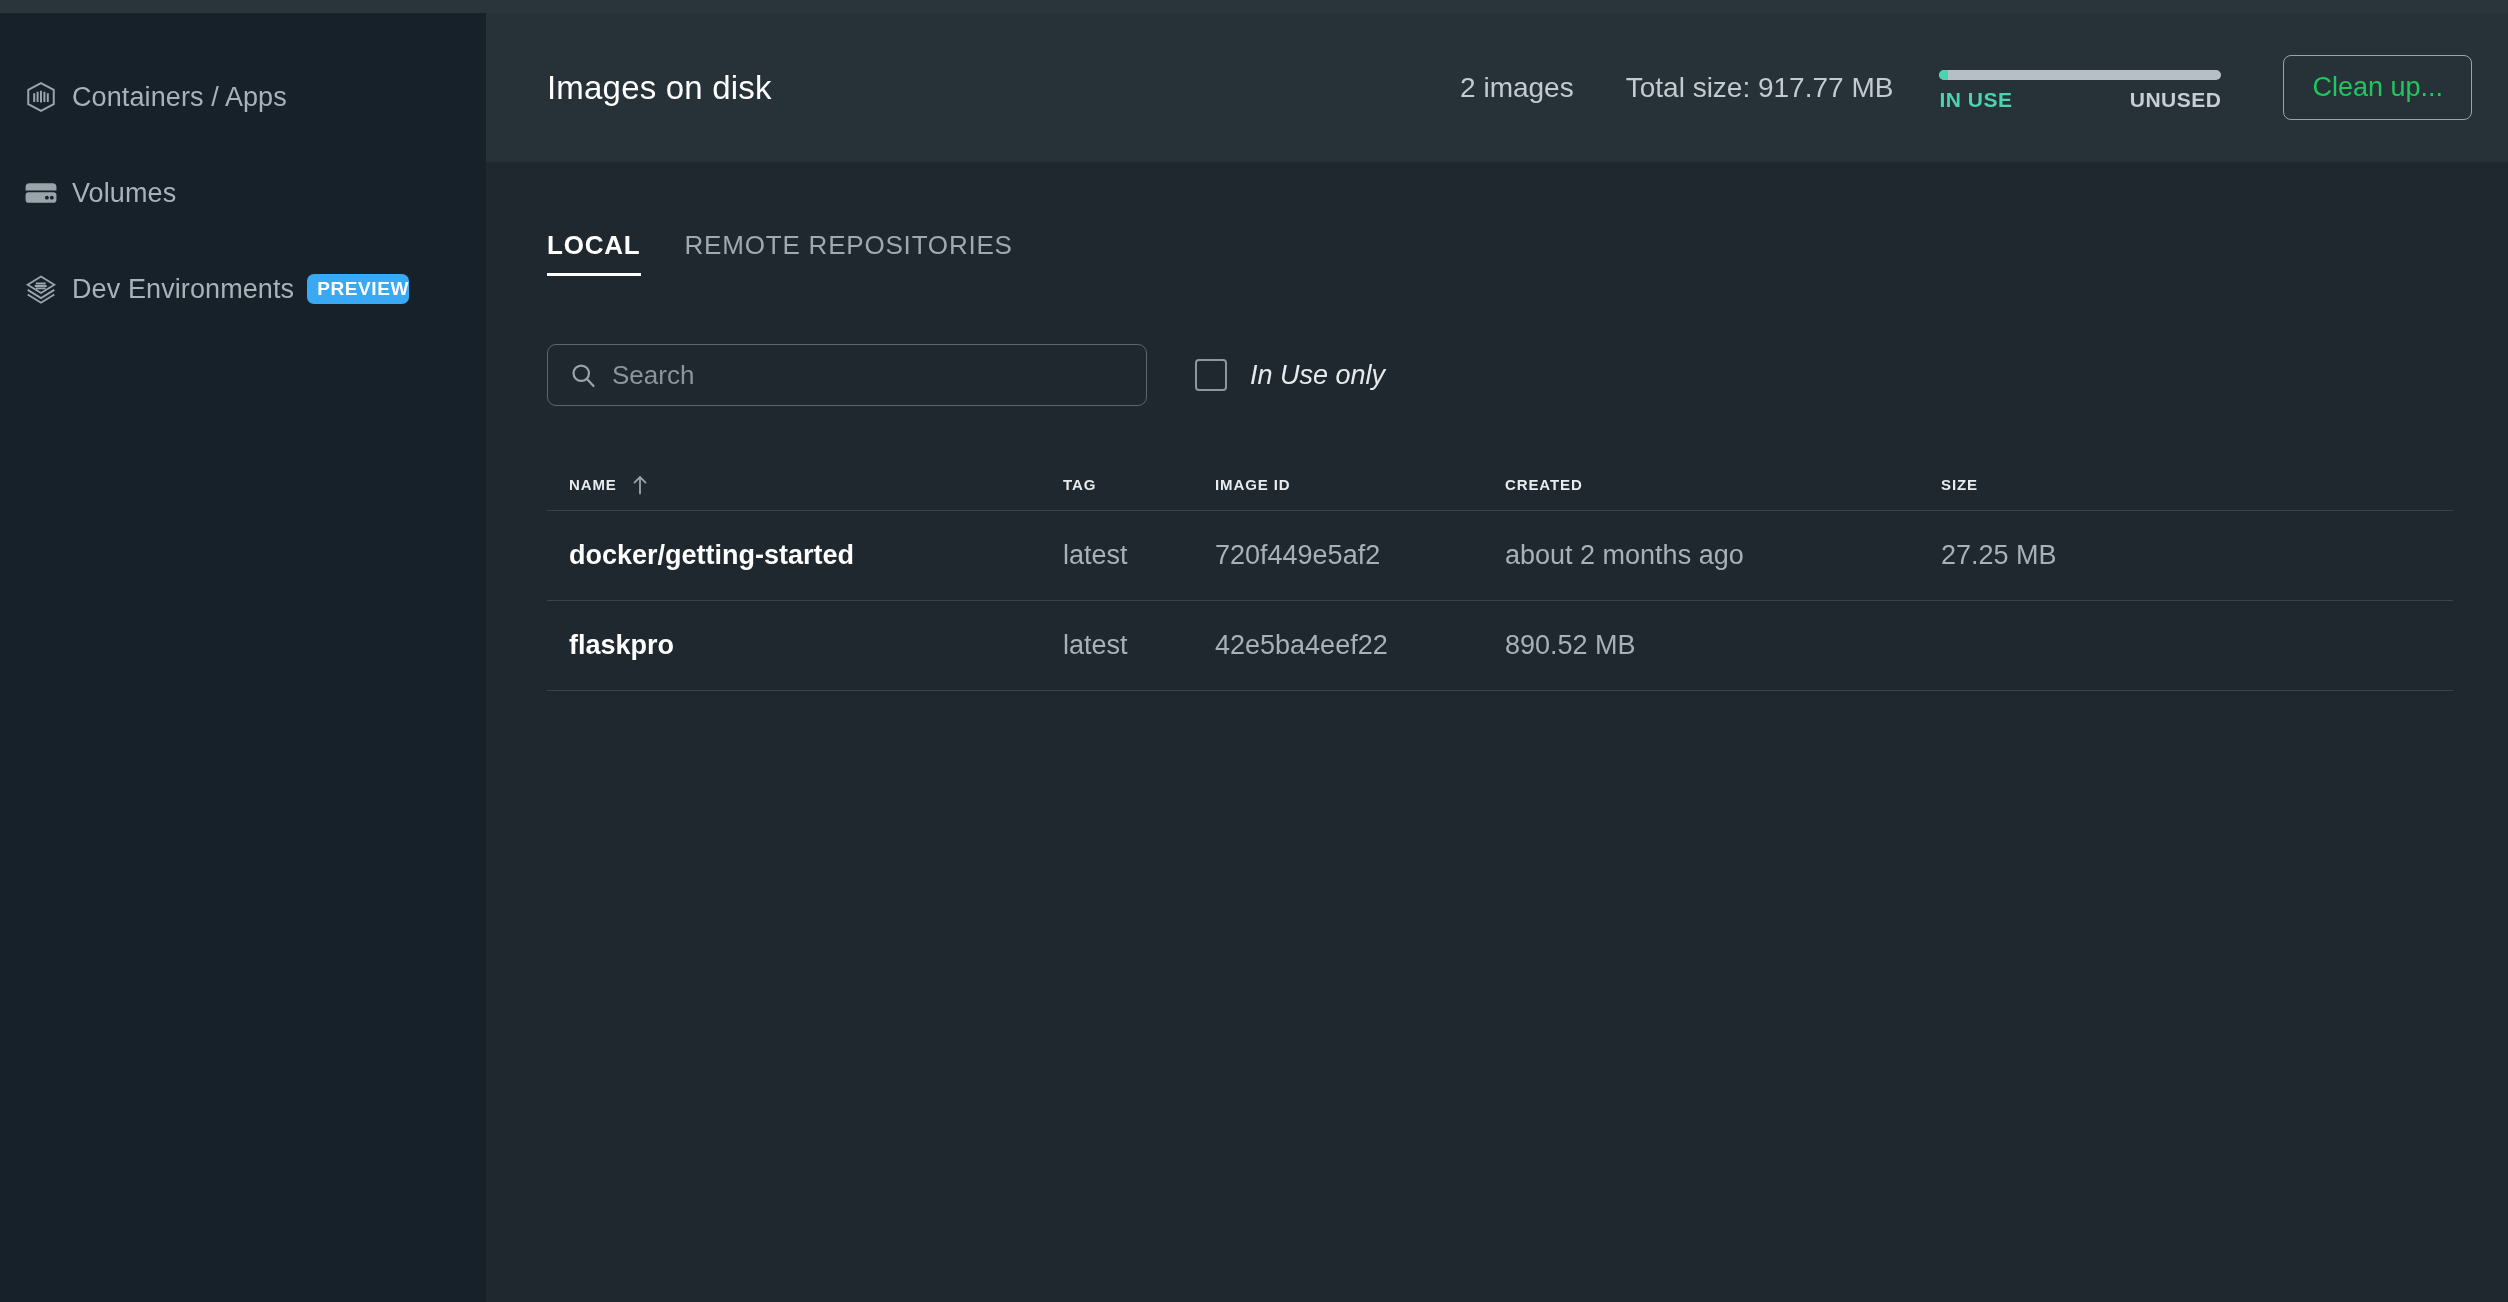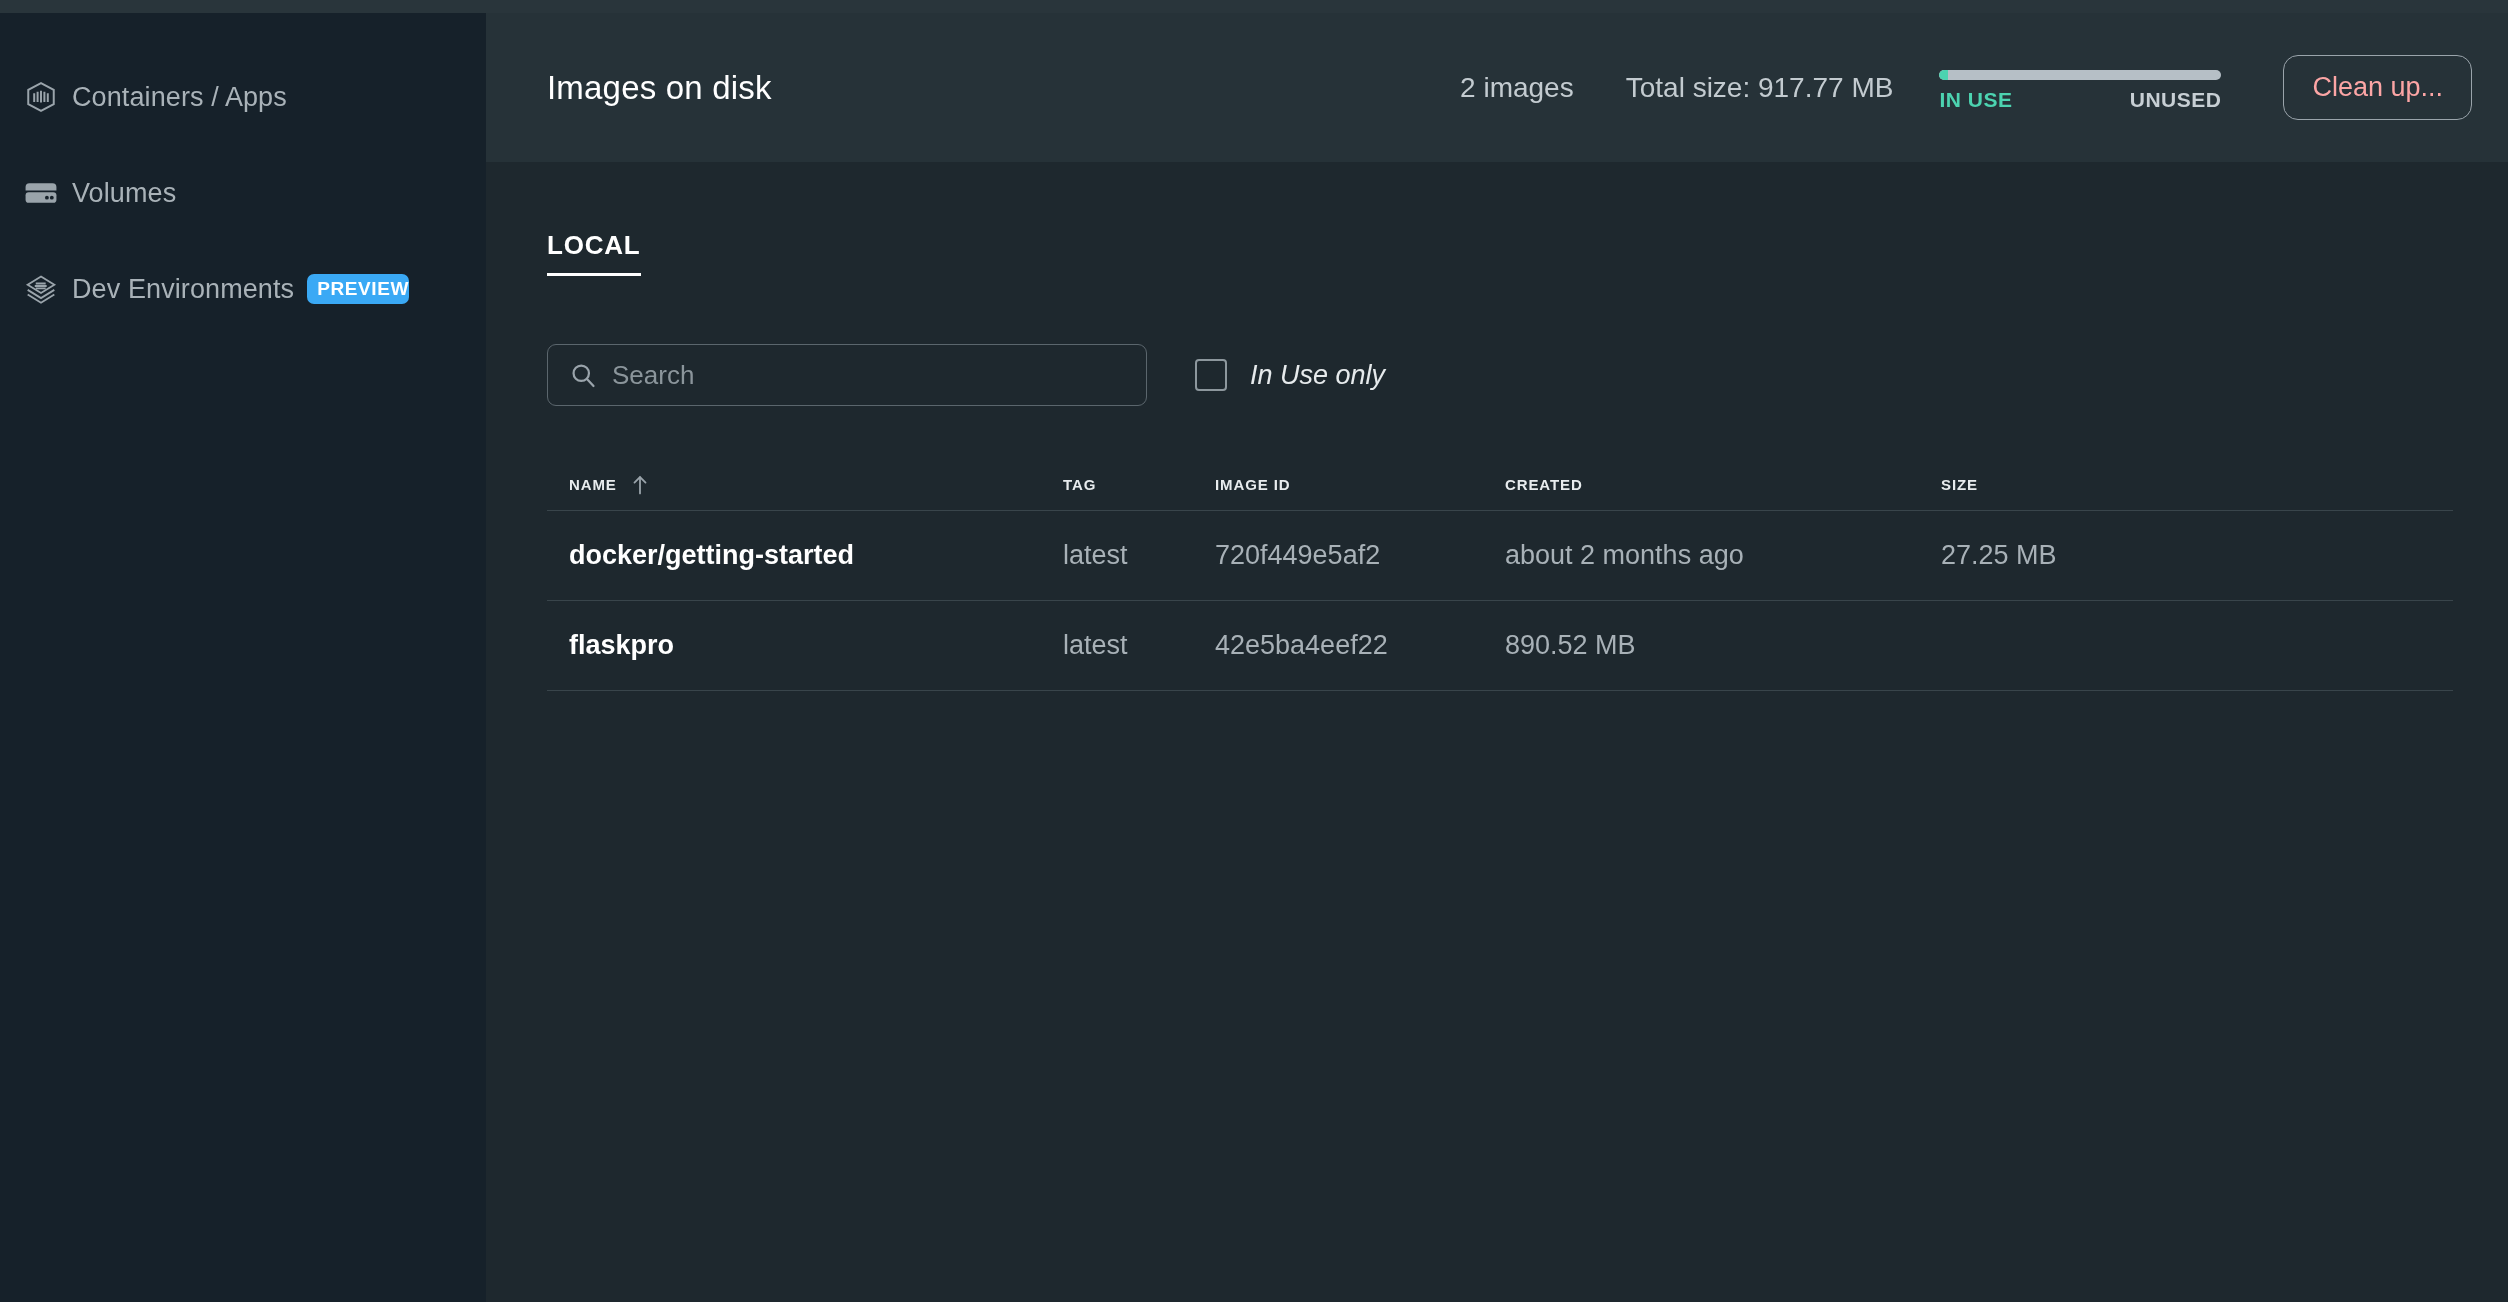--- a/index.html
+++ b/index.html
@@ -154,22 +154,22 @@
     font-weight: bold;
     letter-spacing: 0.5px;
     white-space: nowrap;
   }
   .usage-label.inuse { color: #4cd3b0; }
   .usage-label.unused { color: #c7cfd4; }
 
   .cleanup-btn {
     background: transparent;
     border: 1.5px solid #9aa4ab;
-    border-radius: 15px;
-    color: #fca5a5;
+    border-radius: 8px;
+    color: #22c55e;
     font-family: "Liberation Sans", sans-serif;
     font-size: 27px;
     padding: 16px 28px;
     cursor: pointer;
     white-space: nowrap;
   }
 
   
   .content {
     padding: 0 61px 0 61px;
@@ -371,20 +371,21 @@
         </div>
       </div>
 
       <button class="cleanup-btn">Clean up...</button>
     </header>
 
     <div class="content">
 
       <div class="tabs">
         <div class="tab active">LOCAL</div>
+        <div class="tab">REMOTE REPOSITORIES</div>
       </div>
 
       <div class="filter-row">
         <div class="search-wrap">
           <span class="search-icon">
             <svg width="28" height="28" viewBox="0 0 24 24" fill="none" stroke="currentColor" stroke-width="1.9" stroke-linecap="round">
               <circle cx="10.5" cy="10.5" r="6.6"></circle>
               <path d="M15.6 15.6 21 21.4"></path>
             </svg>
           </span>

